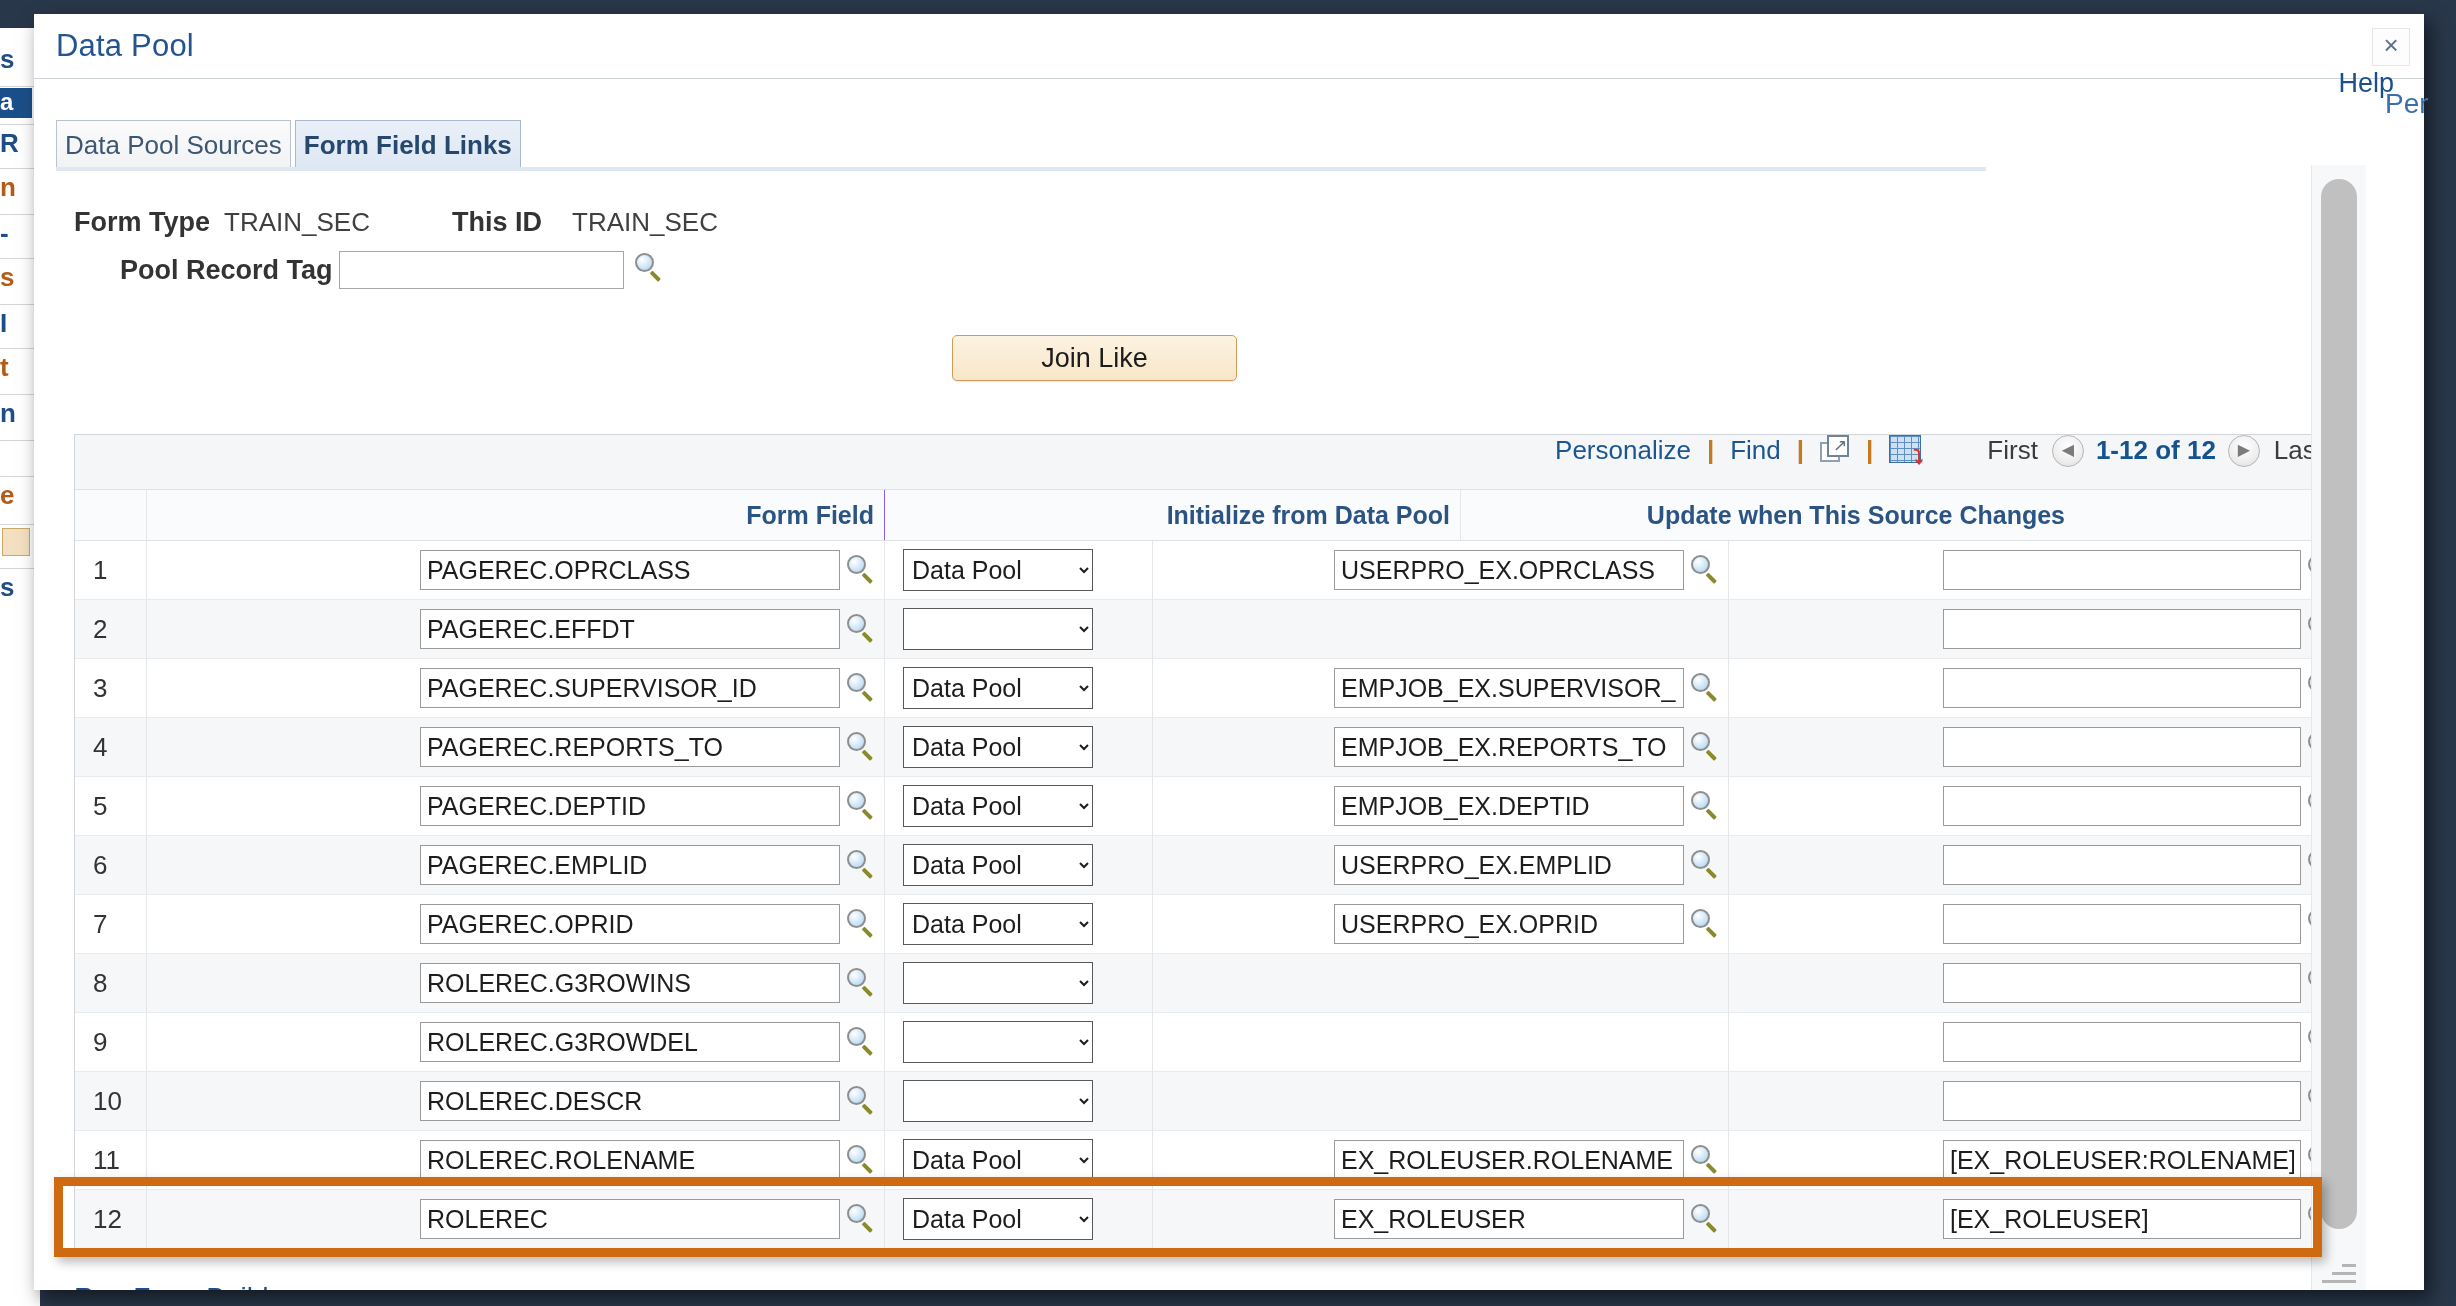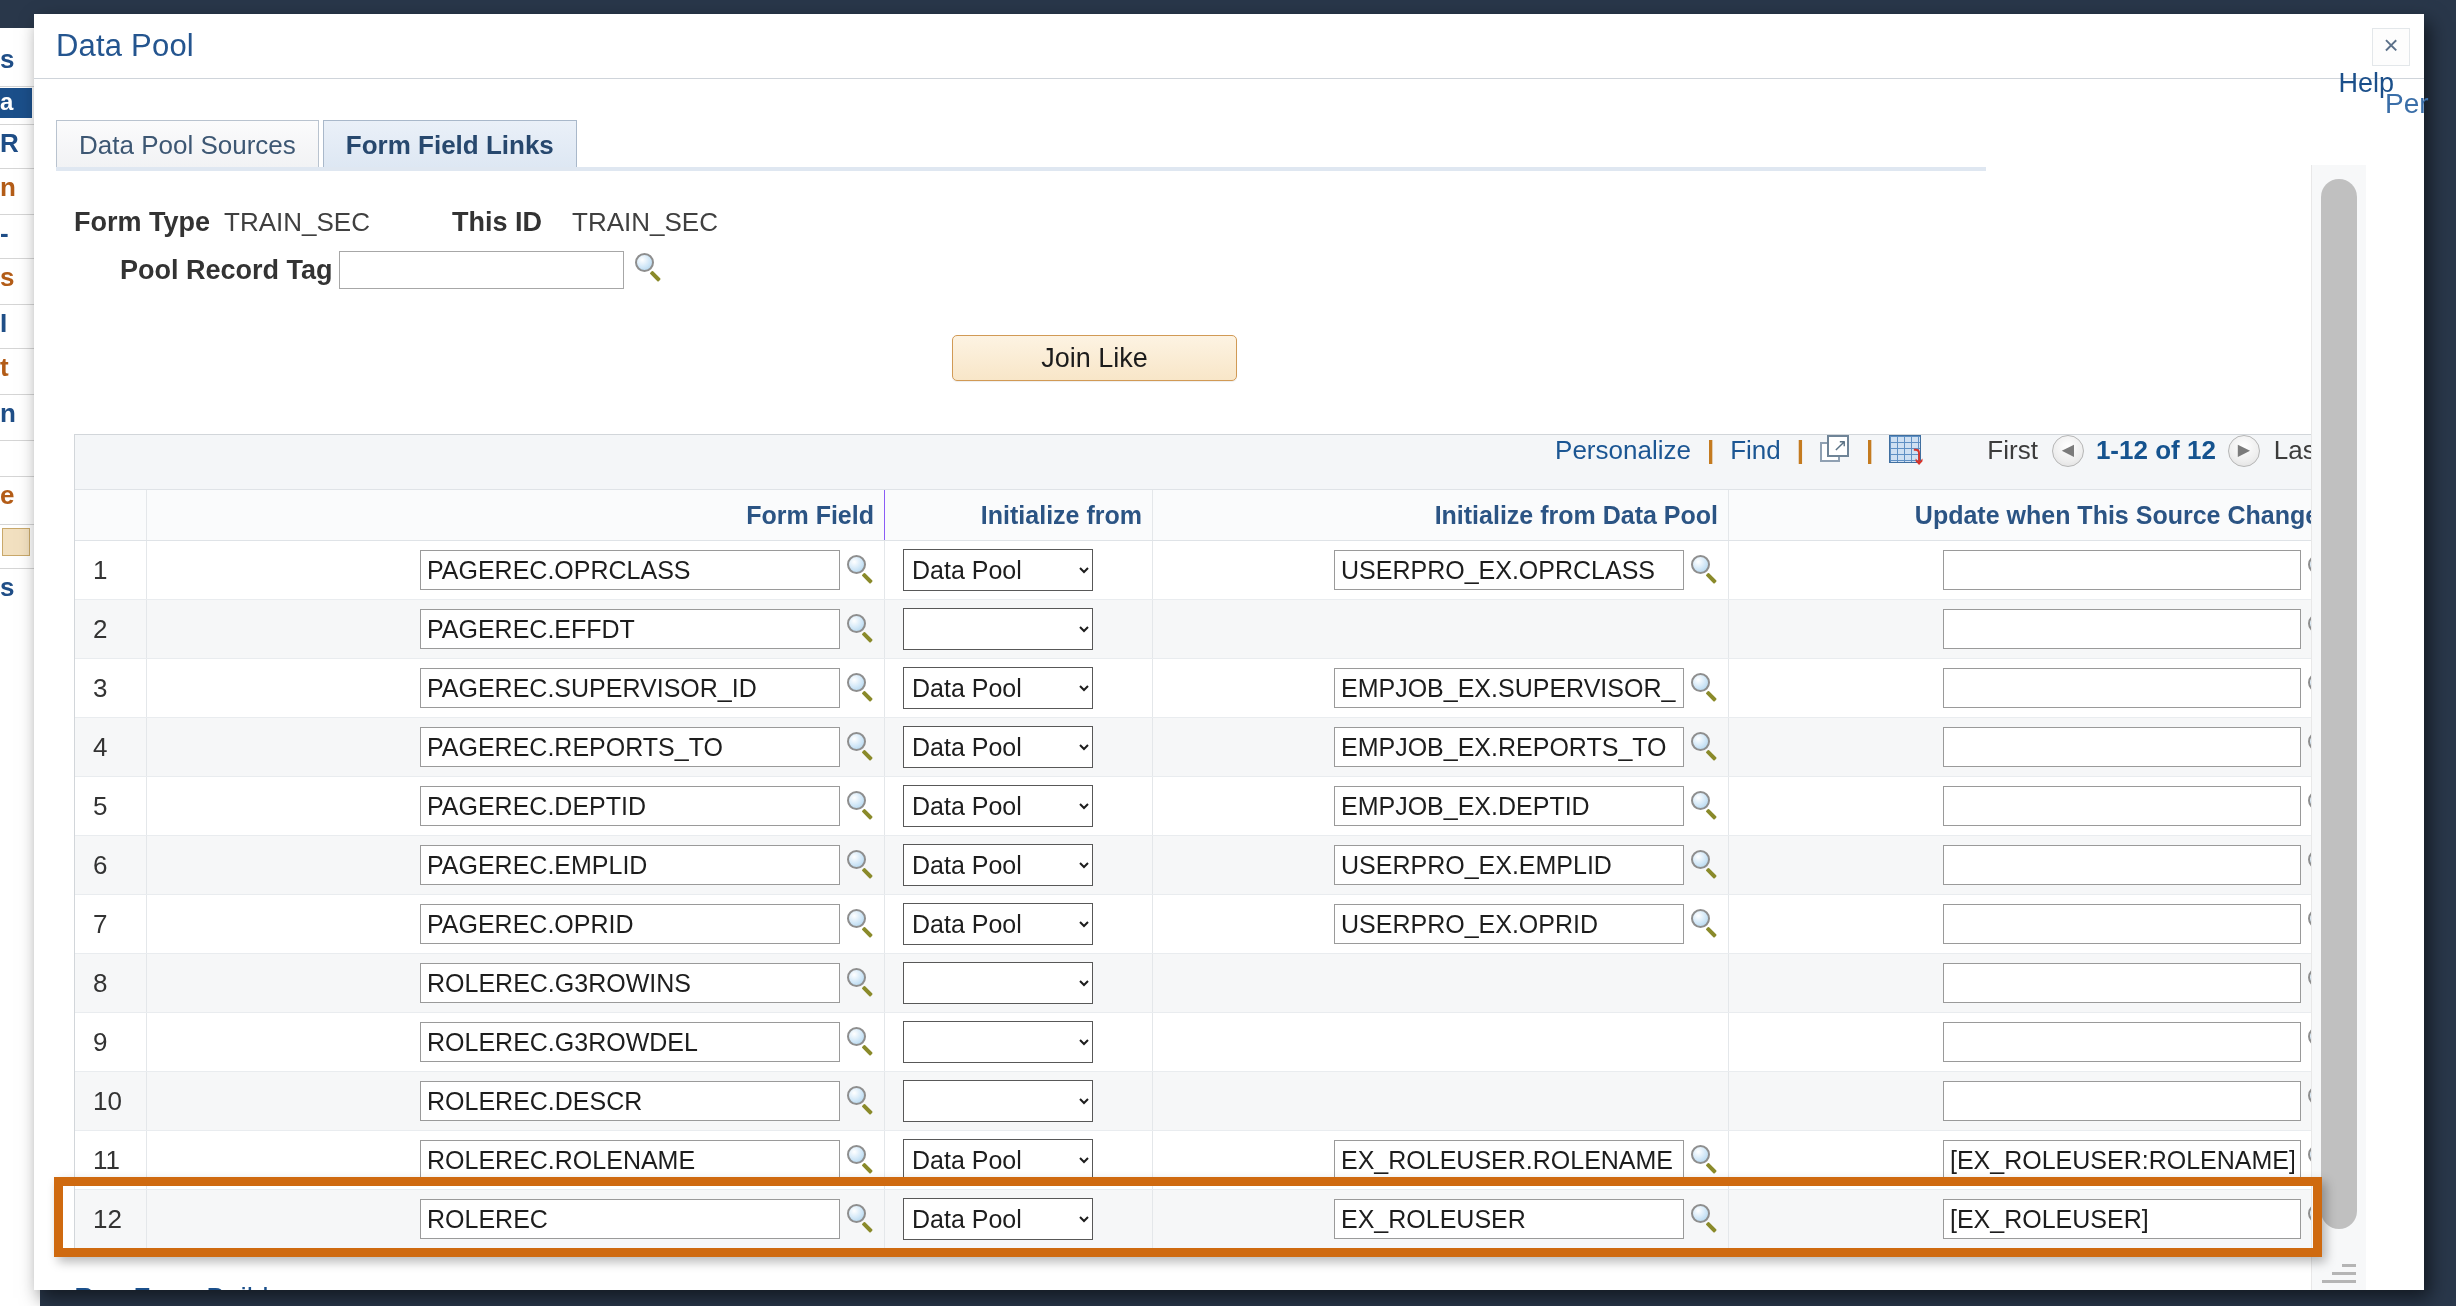--- a/index.html
+++ b/index.html
@@ -147,21 +147,21 @@
   #tabs {
     position: absolute;
     left: 22px; top: 36px;
     height: 54px;
     display: flex;
     align-items: flex-end;
   }
   .tab {
     height: 48px;
     line-height: 48px;
-    padding: 0 22px;
+    padding: 0 8px;
     font-size: 26px;
     color: #3d5773;
     border: 1px solid #b9c3cf;
     border-bottom: none;
     background: linear-gradient(#fbfbfc, #f1f2f4);
     cursor: pointer;
     margin-right: 4px;
     white-space: nowrap;
     margin-top: 26px;
   }
@@ -505,21 +505,20 @@
           <span class="nav-arrow">◀</span>
           <span class="nav-count">1-12 of 12</span>
           <span class="nav-arrow">▶</span>
           <span class="nav-word">Last</span>
         </div>
       </div>
 
       <div id="grid-head">
         <div class="hc c-num"></div>
         <div class="hc c-field">Form Field</div>
-        <div class="hc c-init">Initialize from</div>
         <div class="hc c-pool">Initialize from Data Pool</div>
         <div class="hc c-upd">Update when This Source Changes</div>
       </div>
 
       <div id="grid-rows">
           <div class="grow">
             <div class="cell c-num">1</div>
             <div class="cell c-field">
               <input type="text" class="tinput" value="PAGEREC.OPRCLASS" style="">
               <span class="mag"></span>

